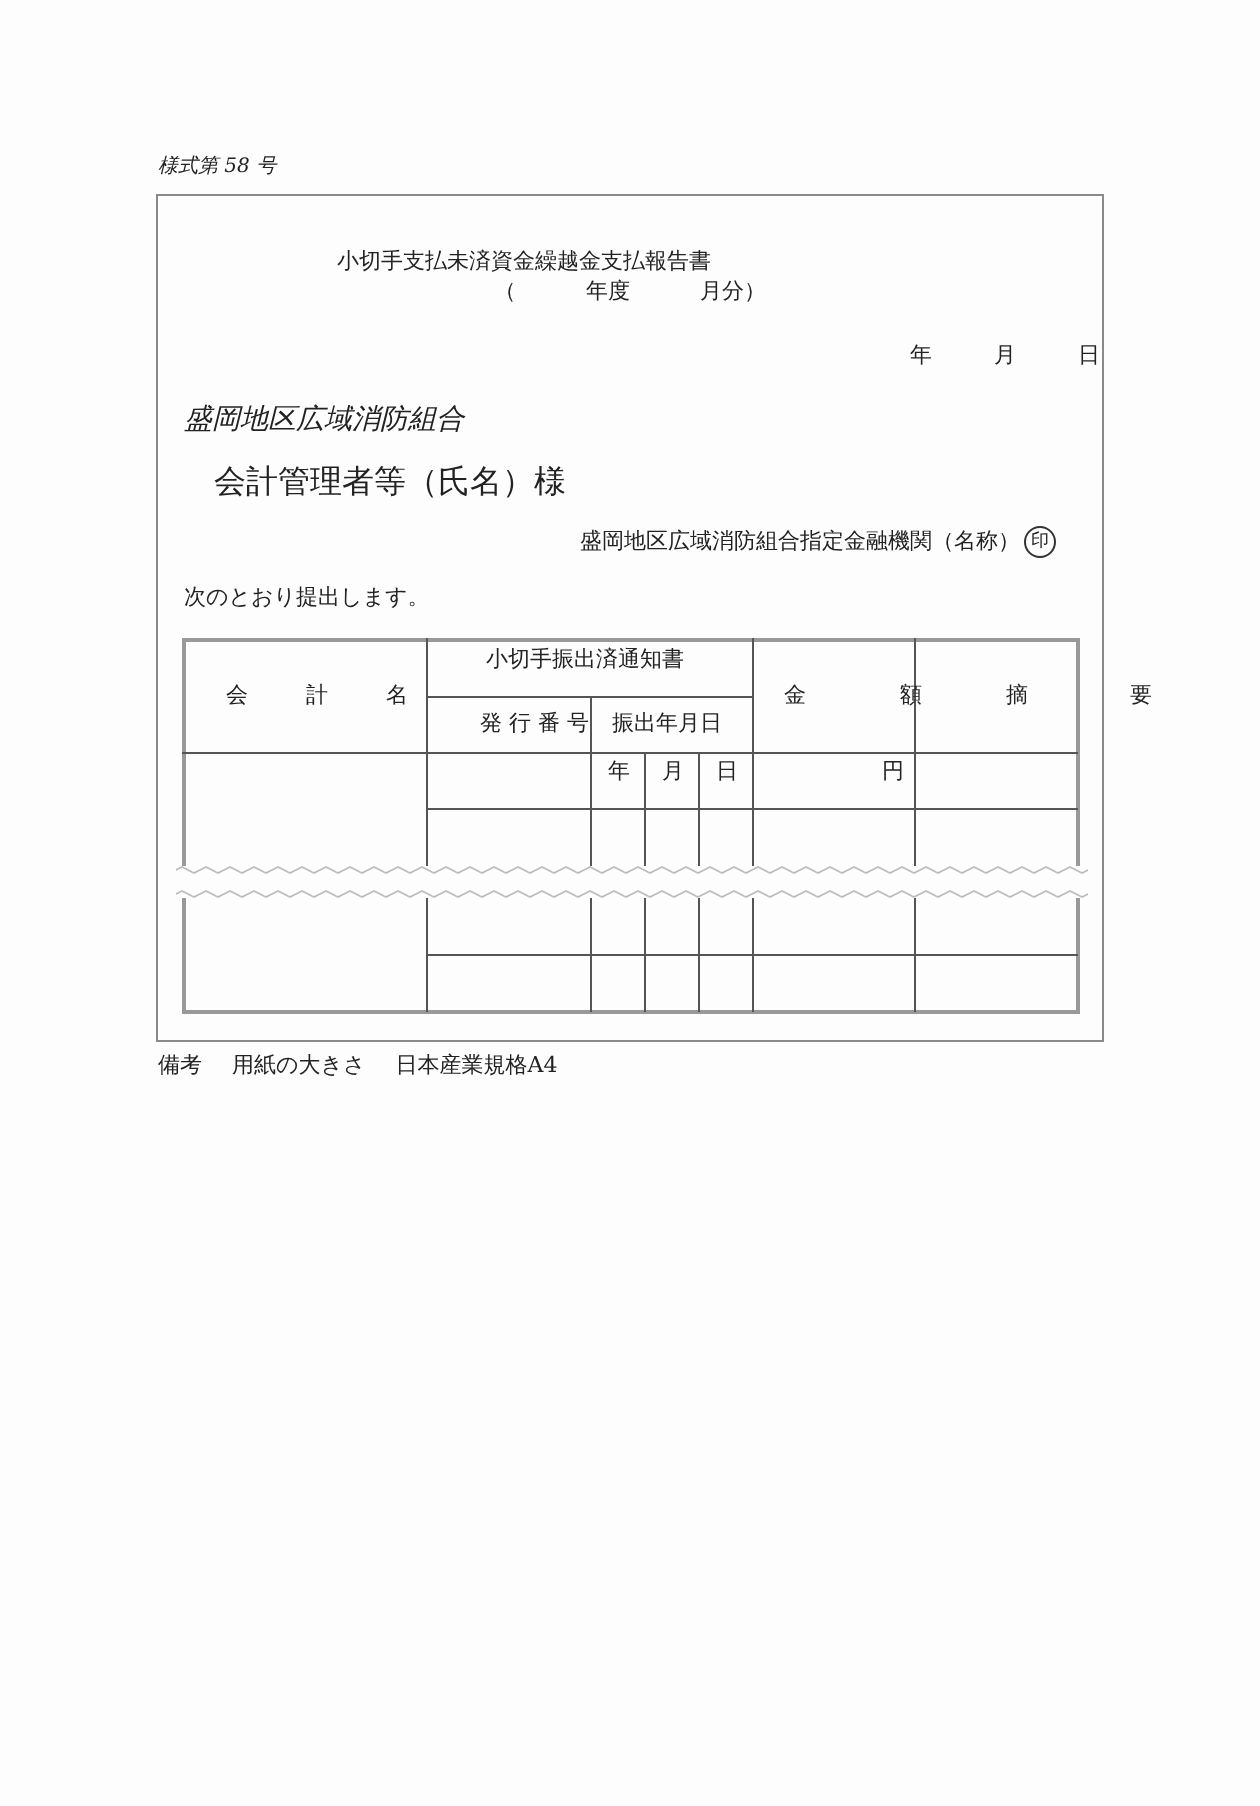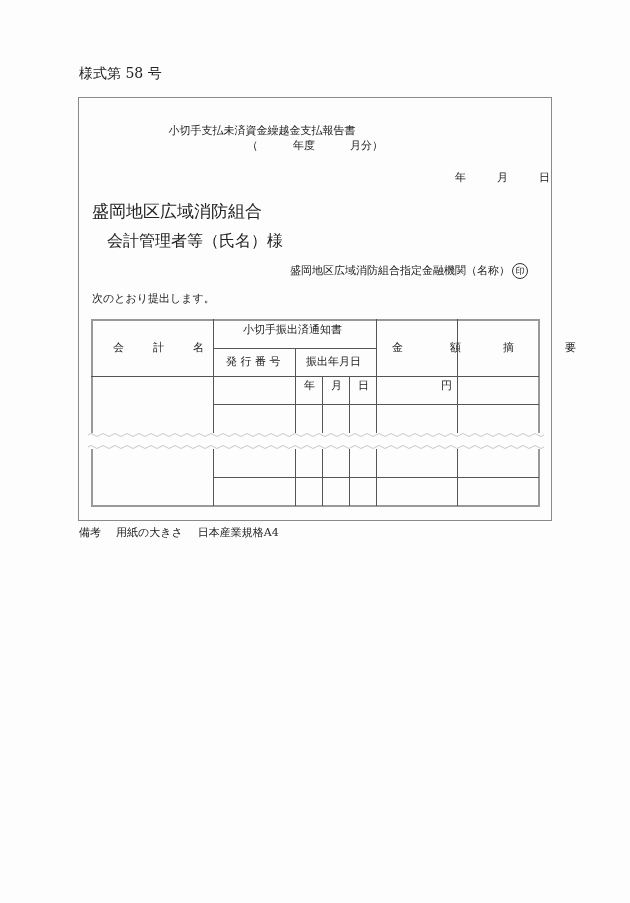--- a/index.html
+++ b/index.html
@@ -10,34 +10,34 @@
     body {
       width: 630px;
       height: 903px;
       position: relative;
       font-family: "DejaVu Serif", "Liberation Serif", serif;
       color: #222;
       font-size: 11px;
       overflow: hidden;
     }
     .abs { position: absolute; white-space: nowrap; line-height: 1; }
-    .form-number { left: 79px; top: 66px; font-size: 14px; }
+    .form-number { left: 79px; top: 79px; font-size: 10px; font-style: italic; }
     .frame {
       position: absolute;
       left: 78px; top: 97px;
       width: 474px; height: 424px;
       border: 1px solid #8a8a8a;
       box-sizing: border-box;
     }
     .title { left: 0; width: 524px; top: 125px; text-align: center; font-size: 11px; }
     .subtitle { left: 0; width: 630px; top: 140px; text-align: center; font-size: 11px; }
     .subtitle span { display: inline-block; }
     .date-line { left: 455px; top: 172px; font-size: 11px; }
     .date-line span { display: inline-block; }
-    .recipient-org { left: 92px; top: 203px; font-size: 17px; }
+    .recipient-org { left: 92px; top: 203px; font-size: 14px; font-style: italic; }
     .recipient-person { left: 107px; top: 233px; font-size: 16px; }
     .sender { left: 290px; top: 263px; font-size: 11px; }
     .seal {
       display: inline-block;
       width: 14px; height: 14px;
       border: 1px solid #333;
       border-radius: 50%;
       font-size: 9px;
       line-height: 14px;
       text-align: center;
@@ -119,21 +119,21 @@
   <div class="vl" style="left:457px; top:319px; height:187px;"></div>
 
   <div class="cell-text" style="left:113px; top:342px;">
     <span>会</span>
     <span style="display:inline-block;width:22px;"></span>
     <span>計</span>
     <span style="display:inline-block;width:22px;"></span>
     <span>名</span>
   </div>
   <div class="cell-text" style="left:243px; top:324px;">小切手振出済通知書</div>
-  <div class="cell-text" style="left:226px; top:356px;">発 行 番 号</div>
+  <div class="cell-text" style="left:240px; top:356px;">発 行 番 号</div>
   <div class="cell-text" style="left:306px; top:356px;">振出年月日</div>
   <div class="cell-text" style="left:392px; top:342px;">
     <span>金</span>
     <span style="display:inline-block;width:40px;"></span>
     <span>額</span>
   </div>
   <div class="cell-text" style="left:463px; top:342px;margin-left:40px;">
     <span>摘</span>
     <span style="display:inline-block;width:44px;"></span>
     <span>要</span>

